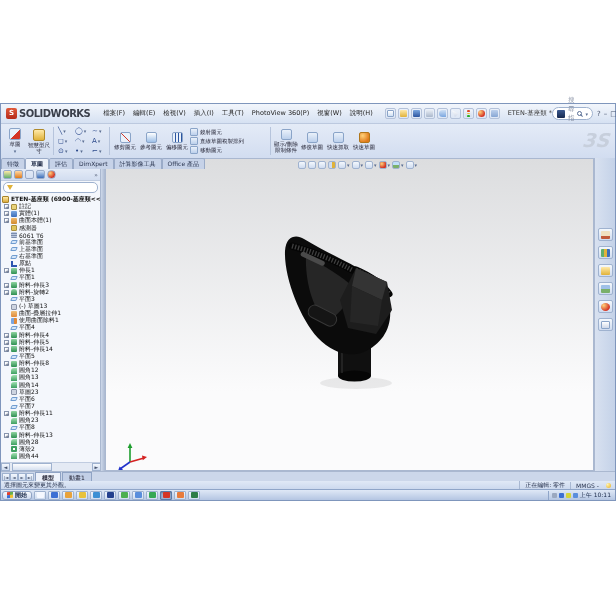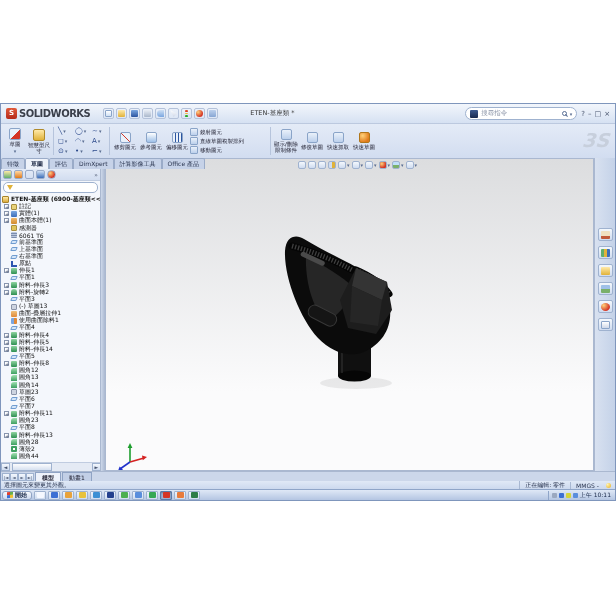--- a/index.html
+++ b/index.html
@@ -24,21 +24,21 @@
   .q-open{background:linear-gradient(#ffe9a8,#e0b23a);}
   .q-save{background:linear-gradient(#7aa6e0,#2c55a0);}
   .q-print{background:linear-gradient(#e8edf5,#aab8cc);}
   .q-undo{background:linear-gradient(#cfe0f4,#7aa6e0);border-radius:50% 0 0 50%;}
   .q-select{background:linear-gradient(#fff,#cfd8e8);clip-path:polygon(0 0,100% 55%,45% 100%);}
   .q-rebuild{background:linear-gradient(#f0f4fa,#d2dcec);display:flex;flex-direction:column;align-items:center;justify-content:center;gap:1px;}
   .q-rebuild i{width:3px;height:3px;border-radius:50%;display:block;}
   .q-appearance{background:radial-gradient(circle at 30% 30%,#ffd27a,#d43425 70%);border-radius:50%;}
   .q-viewset{background:linear-gradient(#bcd0ec,#87a6d4);}
   .caret{font-size:5px;color:#5a6e92;}
-  .doc-title{font-size:6.5px;color:#333;margin-left:32px;white-space:nowrap;}
+  .doc-title{font-size:6.5px;color:#333;margin-left:8px;white-space:nowrap;}
   .search{margin-left:auto;width:112px;height:13px;background:#fff;border:1px solid #9fb2cf;border-radius:7px;
     display:flex;align-items:center;gap:3px;padding:0 4px;}
   .scope{width:8px;height:8px;background:linear-gradient(#3c5a90,#16284e);border-radius:1px;}
   .search-ph{font-size:6.5px;color:#8a93a6;flex:1;}
   .mag{width:5px;height:5px;border:1px solid #5a6f96;border-radius:50%;position:relative;}
   .mag:after{content:"";position:absolute;width:3px;height:1px;background:#5a6f96;right:-2px;bottom:-1px;transform:rotate(45deg);}
   .winbtns{display:flex;gap:3px;margin:0 5px 0 4px;}
   .wbtn{font-size:7px;color:#44506a;line-height:10px;}
   
   #toolbar{left:0;top:20px;width:614px;height:34px;background:linear-gradient(#e4ebf7,#d2ddf0);
@@ -165,20 +165,30 @@
 </head>
 <body>
 
 <div id="frame">
 
   <div id="titlebar" class="abs">
     <div class="brand">
       <span class="brand-logo">S</span>
       <span class="brand-text">SOLIDWORKS</span>
     </div>
+    <div class="menubar">
+        <span class="menu-item">檔案(F)</span>
+        <span class="menu-item">編輯(E)</span>
+        <span class="menu-item">檢視(V)</span>
+        <span class="menu-item">插入(I)</span>
+        <span class="menu-item">工具(T)</span>
+        <span class="menu-item">PhotoView 360(P)</span>
+        <span class="menu-item">視窗(W)</span>
+        <span class="menu-item">說明(H)</span>
+      </div>
     <div class="qat">
         <span class="qbtn">
           <i class="qg q-new"></i>
         </span>
         <span class="qbtn">
           <i class="qg q-open"></i>
         </span>
         <span class="qbtn">
           <i class="qg q-save"></i>
         </span>

